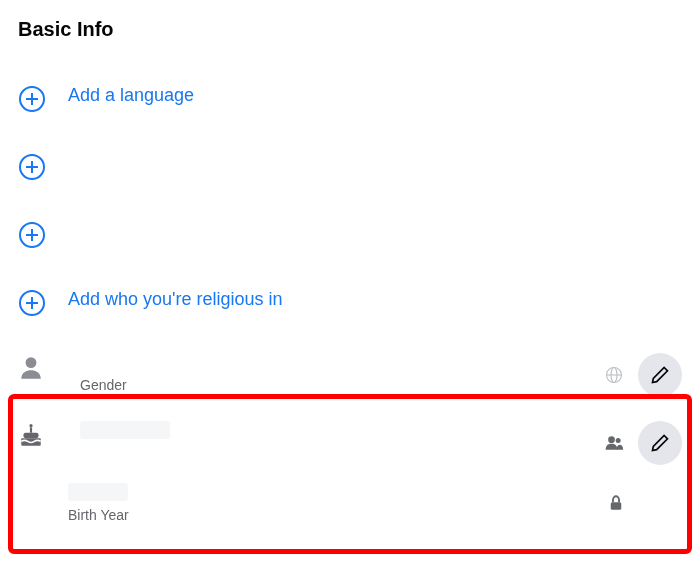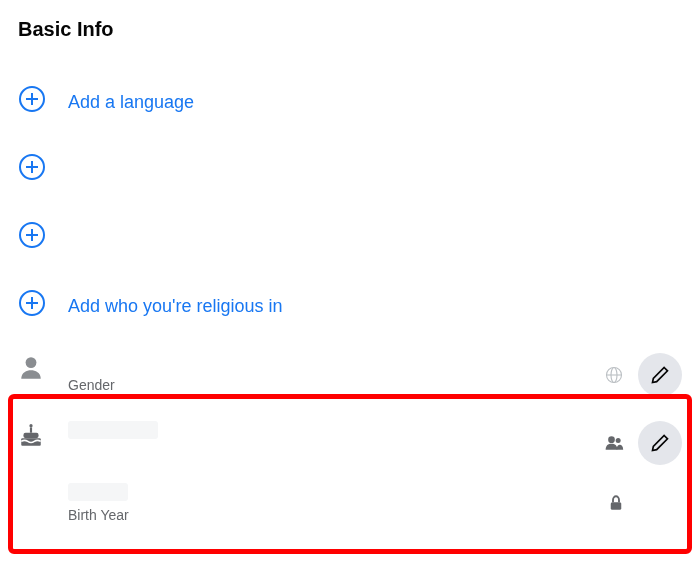--- a/index.html
+++ b/index.html
@@ -16,42 +16,42 @@
       position: relative;
     }
     .section-title {
       font-size: 20px;
       font-weight: 700;
       color: #050505;
       margin-bottom: 24px;
     }
     .add-row {
       display: flex;
-      align-items: flex-end;
+      align-items: flex-start;
       gap: 22px;
       padding: 20px 0;
       cursor: pointer;
     }
     .add-icon {
       width: 28px;
       height: 28px;
       flex-shrink: 0;
       display: flex;
       align-items: center;
       justify-content: center;
     }
     .add-label {
       color: #1877f2;
       font-size: 18px;
       font-weight: 500;
     }
     .info-row {
       display: flex;
       align-items: flex-start;
-      gap: 22px;
+      gap: 34px;
       padding: 16px 0 8px 0;
       position: relative;
     }
     .info-icon {
       width: 28px;
       height: 28px;
       flex-shrink: 0;
       margin-top: 2px;
       color: #8a8d91;
     }

